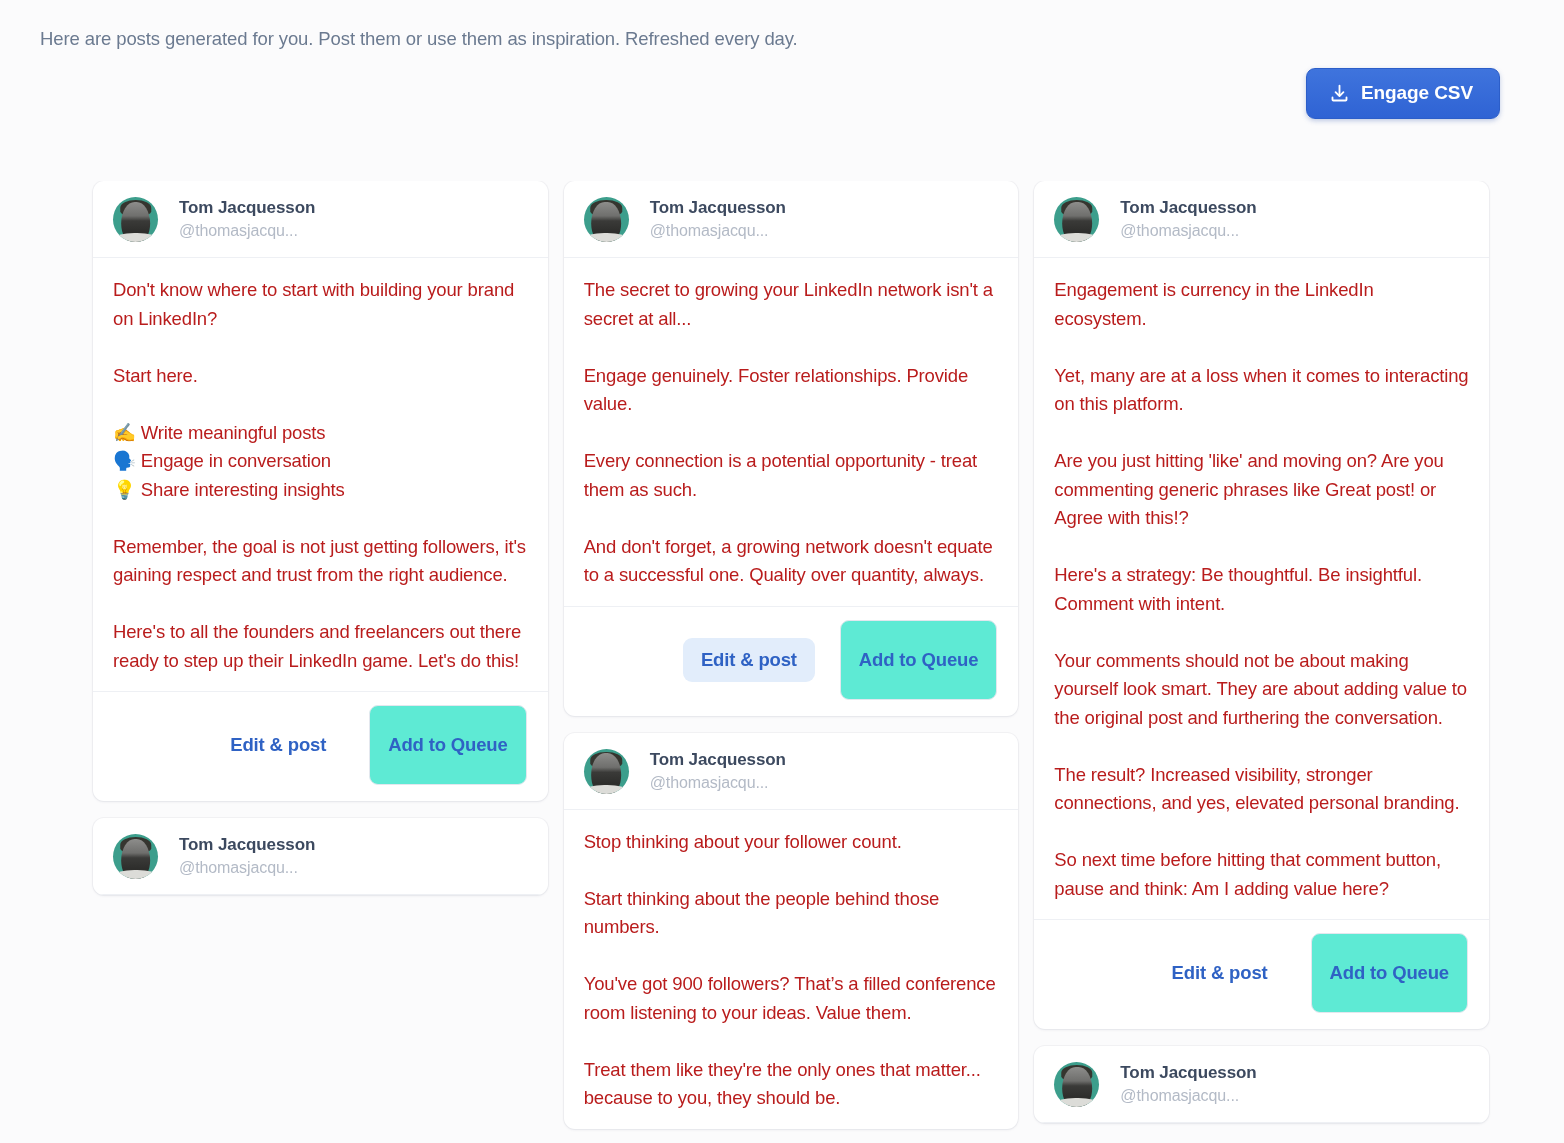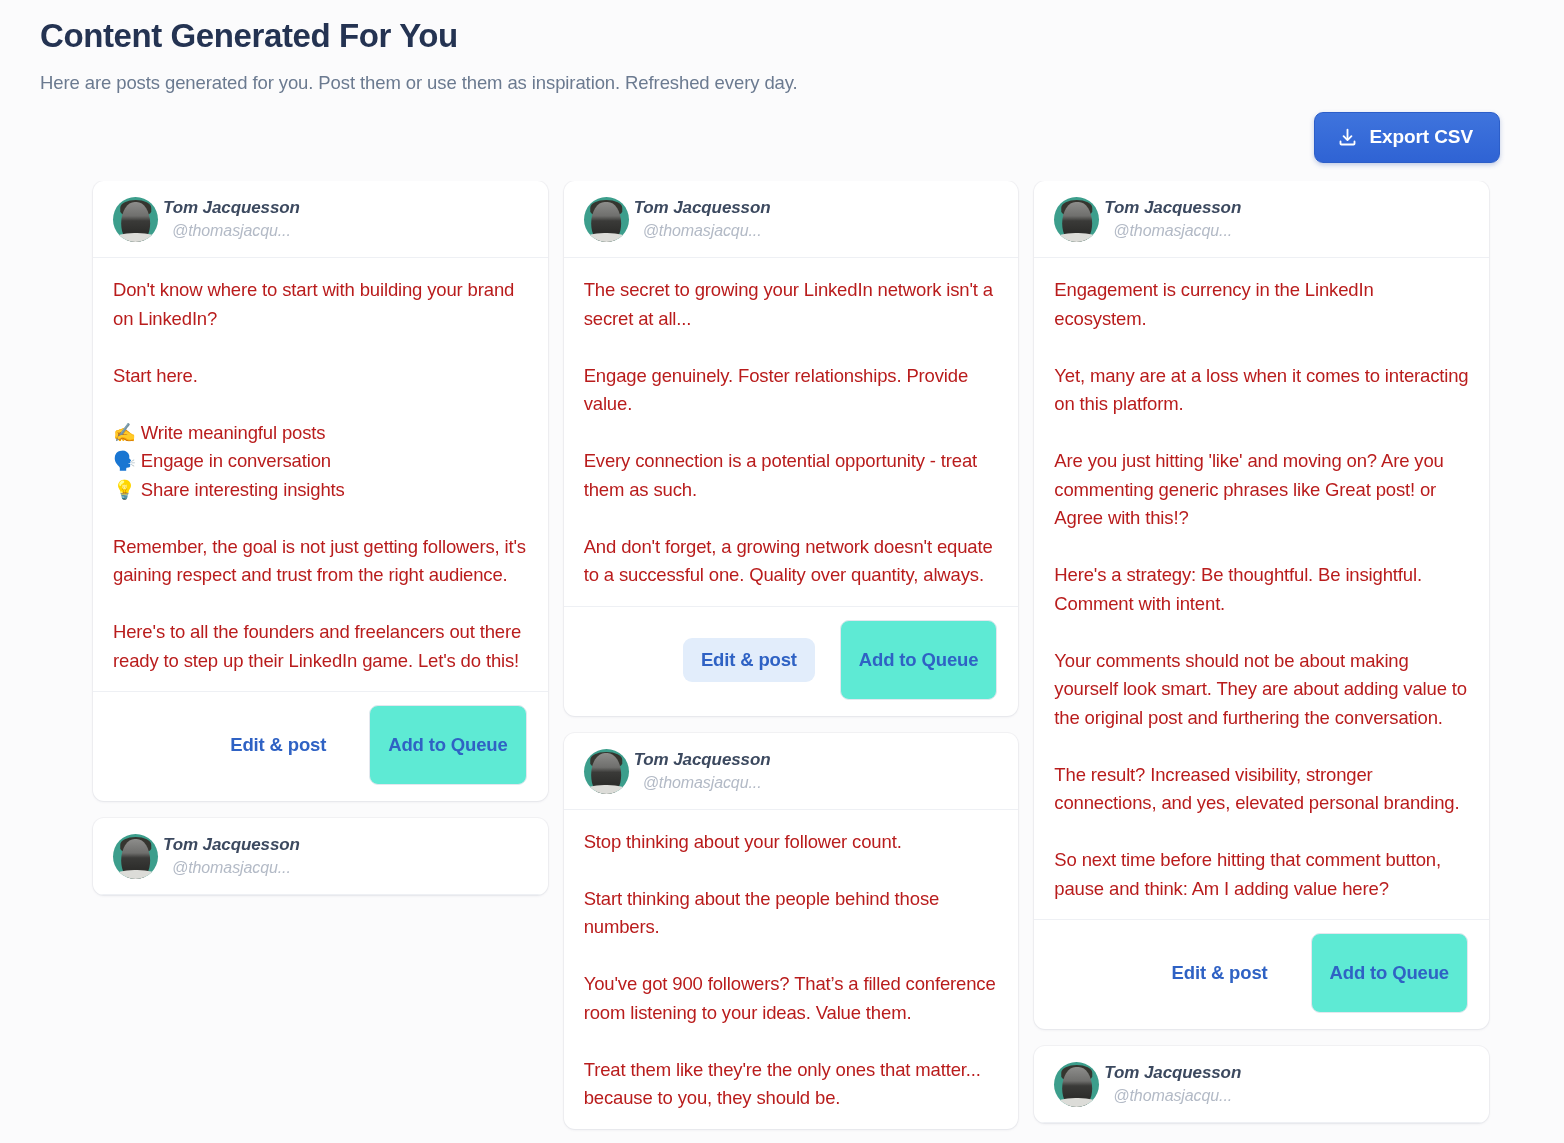--- a/index.html
+++ b/index.html
@@ -91,24 +91,23 @@
   
   .card {
     background: #ffffff;
     border-radius: 11px;
     box-shadow: 0 1px 3px rgba(20,35,70,0.07), 0 0 0 1px rgba(20,35,70,0.035);
     overflow: hidden;
   }
   .card-head {
     display: flex;
     align-items: center;
-    gap: 5px;
+    gap: 21px;
     padding: 16px 20px 15px 20px;
     border-bottom: 1px solid #eef0f4;
-    font-style: italic;
   }
   .avatar {
     width: 45px;
     height: 45px;
     border-radius: 50%;
     flex: 0 0 45px;
     position: relative;
     overflow: hidden;
     background: #3c9e8c;
   }
@@ -150,21 +149,20 @@
     letter-spacing: -0.1px;
     line-height: 22px;
     white-space: nowrap;
   }
   .handle {
     font-size: 16px;
     color: #b3bac6;
     line-height: 23px;
     letter-spacing: -0.1px;
     white-space: nowrap;
-    text-align: center;
   }
 
   .card-body {
     padding: 18px 20px 16px 20px;
     font-size: 18.5px;
     line-height: 28.5px;
     color: #b91c1c;
     letter-spacing: -0.15px;
     white-space: pre-wrap;
     word-wrap: break-word;
@@ -205,34 +203,33 @@
     font-family: "Liberation Sans", sans-serif;
     white-space: nowrap;
   }
 </style>
 </head>
 <body>
 
 <div class="page">
 
   <div class="header-wrap">
-    <h1 class="page-title">Content Generated For You</h1>
     <p class="page-subtitle">Here are posts generated for you. Post them or use them as inspiration. Refreshed every day.</p>
   </div>
 
   <div class="toolbar">
     <button class="export-btn">
       <span>
         <svg width="21" height="21" viewBox="0 0 24 24" fill="none" stroke="#ffffff" stroke-width="2.1" stroke-linecap="round" stroke-linejoin="round">
           <path d="M12 3v11"></path>
           <path d="M7.5 10.5 12 15l4.5-4.5"></path>
           <path d="M4 16.5V19a1 1 0 0 0 1 1h14a1 1 0 0 0 1-1v-2.5"></path>
         </svg>
       </span>
-      <span>Export CSV</span>
+      <span>Engage CSV</span>
     </button>
   </div>
 
   <div class="board" id="board">
       <div class="column">
         <div class="card">
           <div class="card-head">
             <div class="avatar">
               <div class="hair"></div>
               <div class="face"></div>

